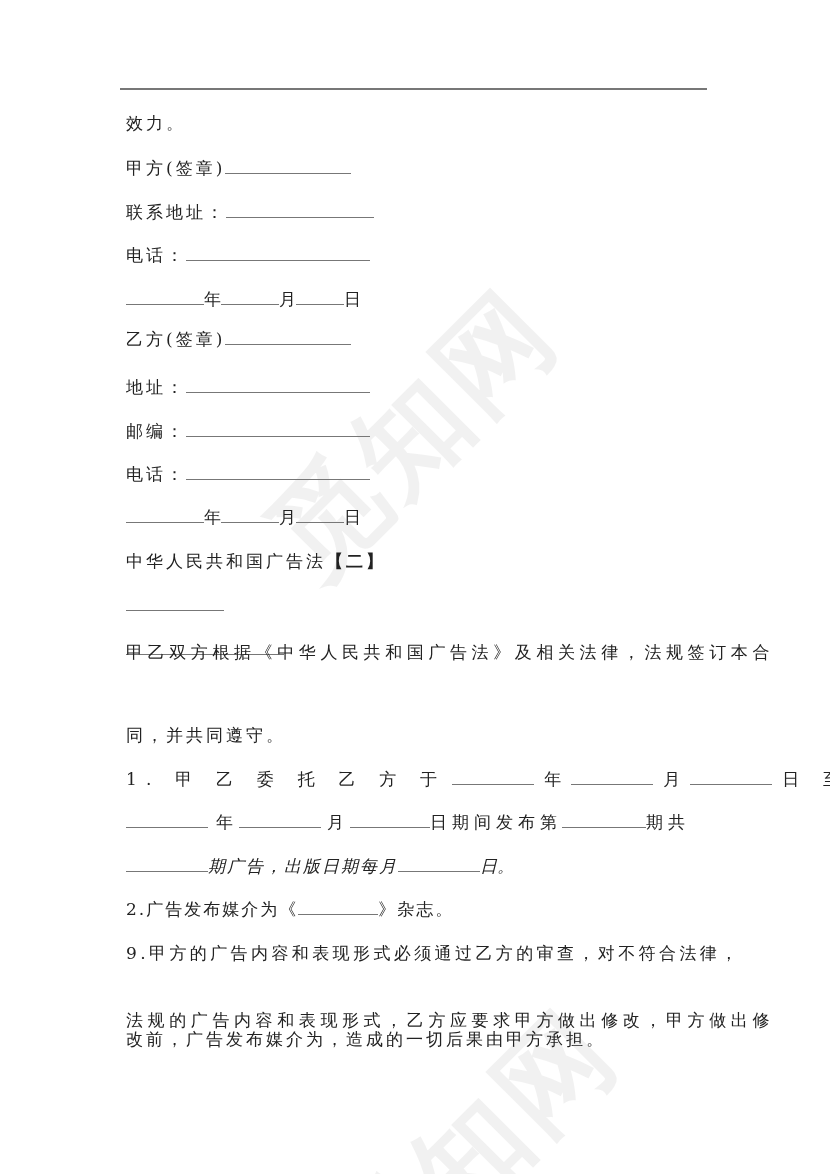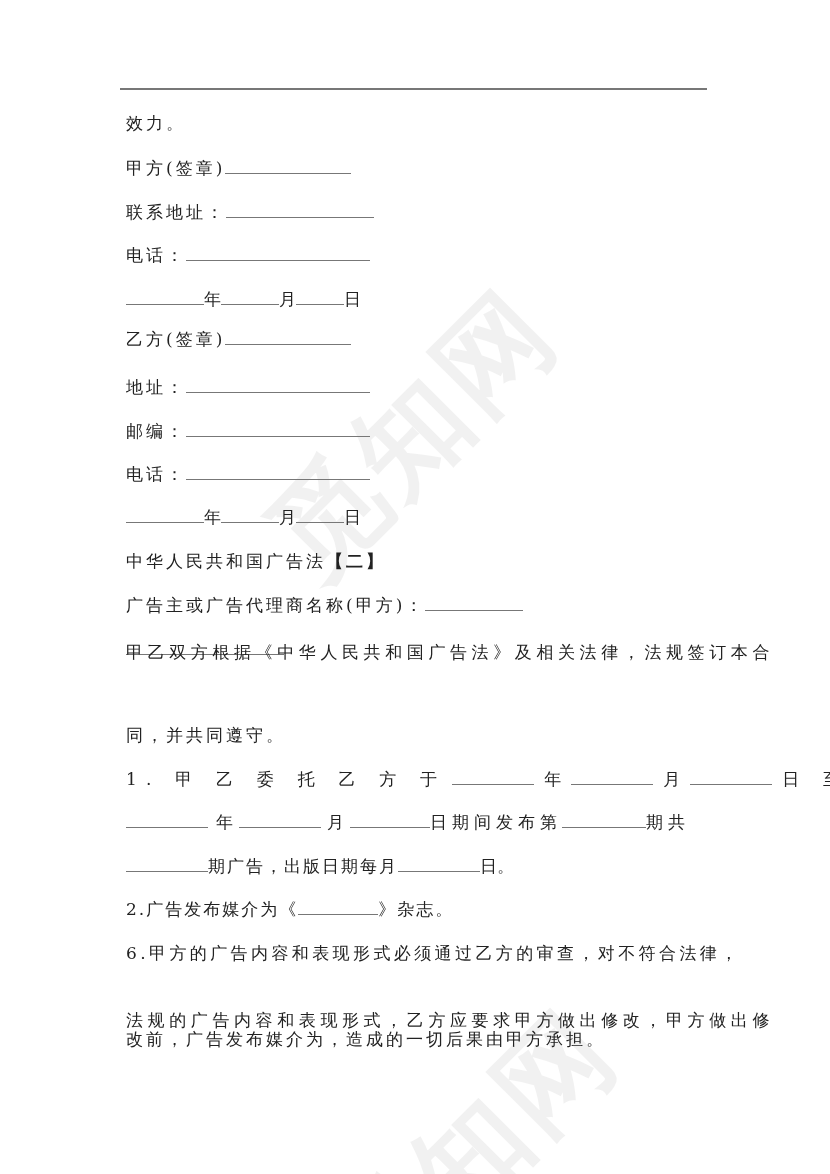--- a/index.html
+++ b/index.html
@@ -61,41 +61,41 @@
 
 <div class="line" style="top:506px;">
   <span class="blank" style="width:78px;"></span><span>年</span><span class="blank" style="width:58px;"></span><span>月</span><span class="blank" style="width:48px;"></span><span>日</span>
 </div>
 
 <div class="line sp" style="top:550px;">
   <span>中华人民共和国广告法</span><span class="bold-bracket">【二】</span>
 </div>
 
 <div class="line sp" style="top:594px;">
-  <span>广告主或广告代理商名称(甲方)：</span><span class="blank" style="width:98px;"></span>
+  <span class="blank" style="width:98px;"></span>
 </div>
 
 <div class="line sp" style="top:638px;">
   <span class="blank" style="width:158px;"></span>
 </div>
 
 <div class="line" style="top:641px; letter-spacing:4.6px;">甲乙双方根据《中华人民共和国广告法》及相关法律，法规签订本合</div>
 <div class="line sp" style="top:724px;">同，并共同遵守。</div>
 
 <div class="line" style="top:768px;">
   <span class="just">1. 甲 乙 委 托 乙 方 于</span><span style="display:inline-block;width:6px"></span><span class="blank" style="width:82px;"></span><span style="display:inline-block;width:10px"></span><span>年</span><span style="display:inline-block;width:10px"></span><span class="blank" style="width:82px;"></span><span style="display:inline-block;width:10px"></span><span>月</span><span style="display:inline-block;width:10px"></span><span class="blank" style="width:82px;"></span><span style="display:inline-block;width:10px"></span><span class="just">日 至</span>
 </div>
 
 <div class="line" style="top:811px;">
   <span class="blank" style="width:82px;"></span><span style="display:inline-block;width:8px"></span><span>年</span><span style="display:inline-block;width:6px"></span><span class="blank" style="width:82px;"></span><span style="display:inline-block;width:6px"></span><span>月</span><span style="display:inline-block;width:6px"></span><span class="blank" style="width:80px;"></span><span style="letter-spacing:5px;">日期间发布第</span><span class="blank" style="width:84px;"></span><span style="letter-spacing:5px;">期共</span>
 </div>
 
-<div class="line" style="top:855px;">
+<div class="line" style="top:855px;font-style:italic;">
   <span class="blank" style="width:82px;"></span><span style="letter-spacing:2px;">期广告，出版日期每月</span><span class="blank" style="width:82px;"></span><span>日。</span>
 </div>
 
 <div class="line" style="top:898px; letter-spacing:2px;">
   <span>2.广告发布媒介为《</span><span class="blank" style="width:80px;"></span><span>》杂志。</span>
 </div>
 
-<div class="line" style="top:942px; letter-spacing:3.4px;">6.甲方的广告内容和表现形式必须通过乙方的审查，对不符合法律，</div>
+<div class="line" style="top:942px; letter-spacing:3.4px;">9.甲方的广告内容和表现形式必须通过乙方的审查，对不符合法律，</div>
 <div class="line" style="top:985px; letter-spacing:4.6px;margin-top:24px;">法规的广告内容和表现形式，乙方应要求甲方做出修改，甲方做出修</div>
 <div class="line sp" style="top:1028px;">改前，广告发布媒介为，造成的一切后果由甲方承担。</div>
 
 </body></html>

